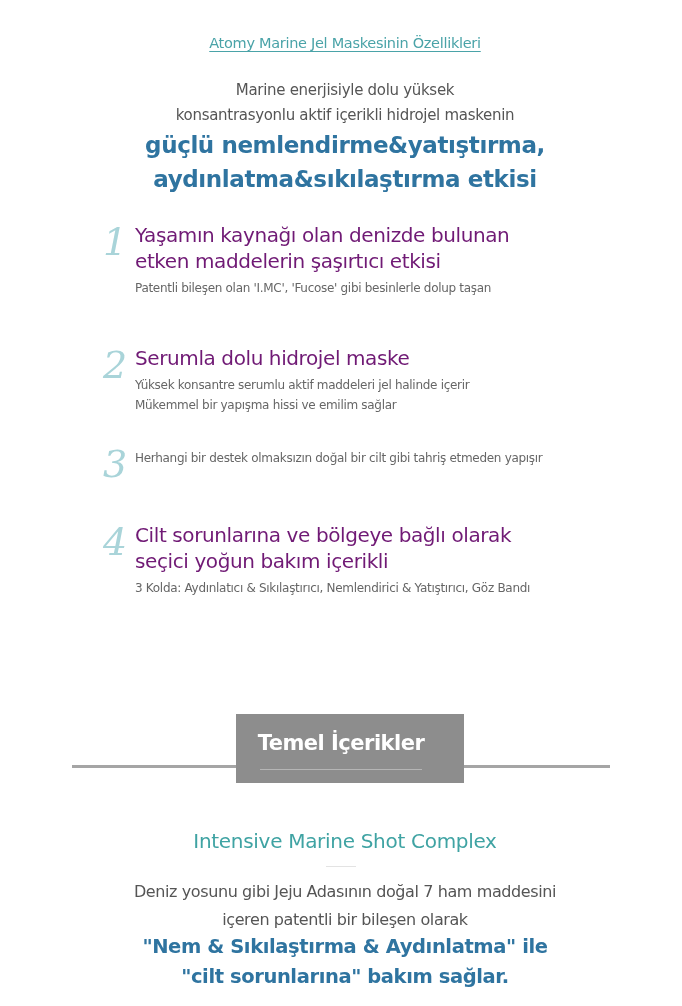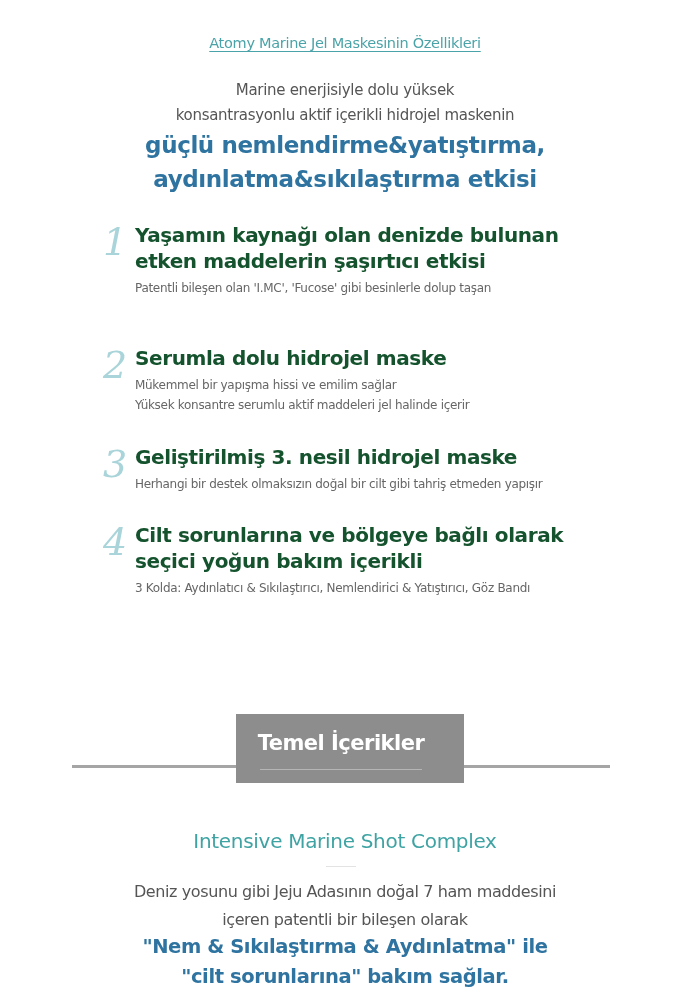--- a/index.html
+++ b/index.html
@@ -7,21 +7,21 @@
          font-family: "DejaVu Sans", "Liberation Sans", sans-serif; color: #333; }
   .center { position: absolute; left: 4px; width: 682px; text-align: center; }
   .top-link { top: 35px; font-size: 14.5px; color: #4aa3a8; text-decoration: underline;
               text-underline-offset: 3px; text-decoration-thickness: 1px; letter-spacing: -0.3px; }
   .intro { top: 78px; font-size: 15px; line-height: 25px; color: #555; letter-spacing: -0.3px; }
   .headline { top: 128px; font-size: 23px; line-height: 34px; font-weight: bold; color: #2f74a0; letter-spacing: -0.4px; }
 
   .feature { position: absolute; left: 103px; width: 520px; }
   .num { position: absolute; left: 0; top: 0; font-family: "DejaVu Serif", "Liberation Serif", serif;
          font-style: italic; font-size: 38px; color: #a9d4d9; line-height: 40px; }
-  .ftitle { margin-left: 32px; font-size: 20px; font-weight: bold; color: #14532d;
+  .ftitle { margin-left: 32px; font-size: 20px; font-weight: normal; color: #701a75;
             line-height: 26px; letter-spacing: -0.4px; }
   .fdesc { margin-left: 32px; margin-top: 4px; font-size: 12px; color: #666; line-height: 20px; letter-spacing: -0.3px; }
 
   .divider-line { position: absolute; left: 72px; width: 538px; top: 765px; height: 3px; background: #a5a5a5; }
   .section-box { position: absolute; left: 236px; top: 714px; width: 228px; height: 69px; background: #8d8d8d; }
   .section-title { position: absolute; left: 0; width: 210px; top: 17px; text-align: center;
                    font-size: 21px; font-weight: bold; color: #ffffff; letter-spacing: -0.5px; }
   .section-underline { position: absolute; left: 24px; width: 162px; top: 55px; height: 1px; background: #b5b5b5; }
 
   .ing-title { top: 829px; font-size: 20px; color: #3fa3a3; letter-spacing: -0.3px; }
@@ -54,30 +54,27 @@
     <div>Patentli bileşen olan 'I.MC', 'Fucose' gibi besinlerle dolup taşan</div>
   </div>
 </div>
 
 <div class="feature" style="top:345px">
   <div class="num">2</div>
   <div class="ftitle">
     <div>Serumla dolu hidrojel maske</div>
   </div>
   <div class="fdesc">
+    <div>Yüksek konsantre serumlu aktif maddeleri jel halinde içerir</div>
     <div>Mükemmel bir yapışma hissi ve emilim sağlar</div>
-    <div>Yüksek konsantre serumlu aktif maddeleri jel halinde içerir</div>
   </div>
 </div>
 
 <div class="feature" style="top:444px">
   <div class="num">3</div>
-  <div class="ftitle">
-    <div>Geliştirilmiş 3. nesil hidrojel maske</div>
-  </div>
   <div class="fdesc">
     <div>Herhangi bir destek olmaksızın doğal bir cilt gibi tahriş etmeden yapışır</div>
   </div>
 </div>
 
 <div class="feature" style="top:522px">
   <div class="num">4</div>
   <div class="ftitle">
     <div>Cilt sorunlarına ve bölgeye bağlı olarak</div>
     <div>seçici yoğun bakım içerikli</div>

